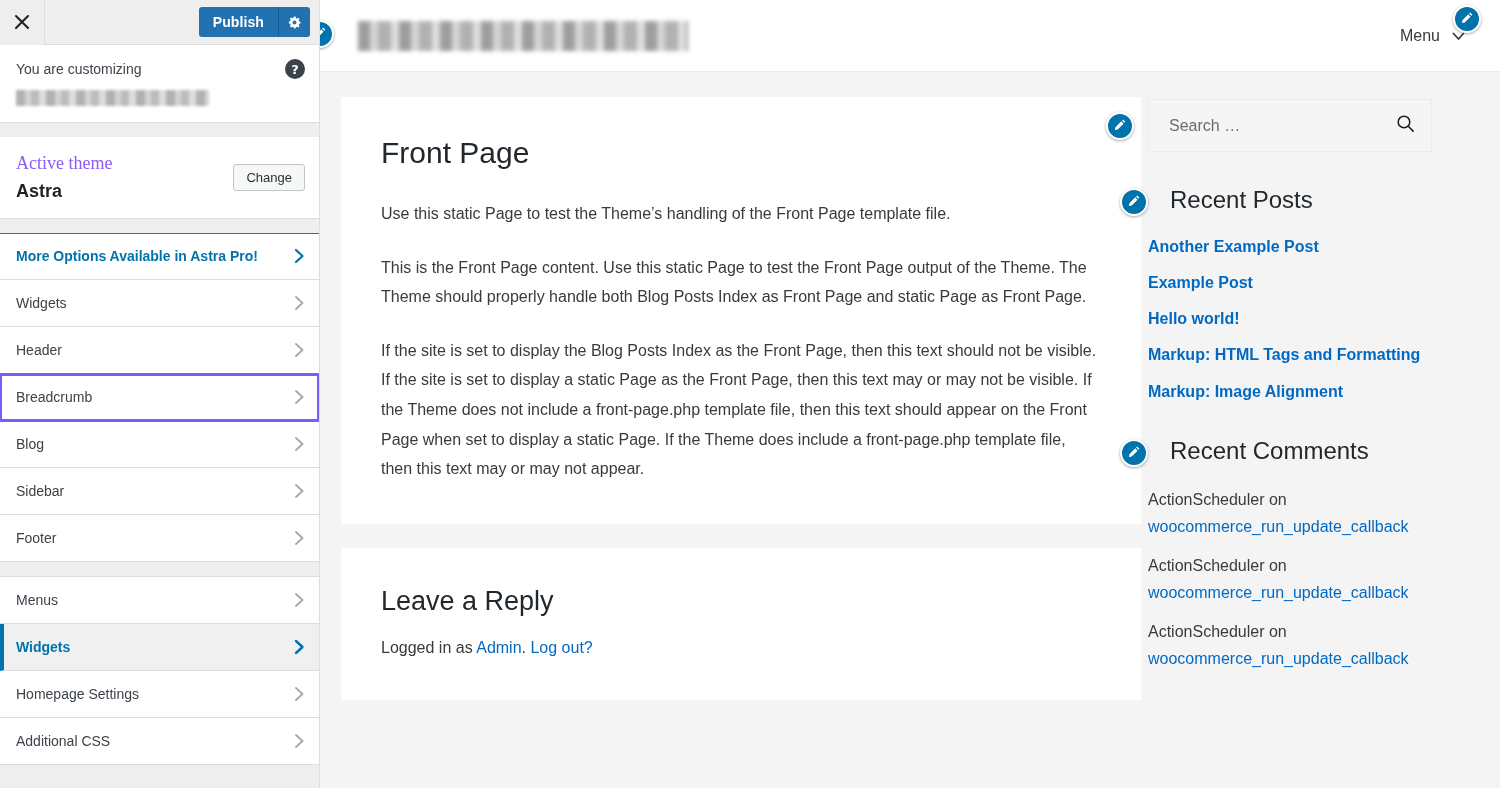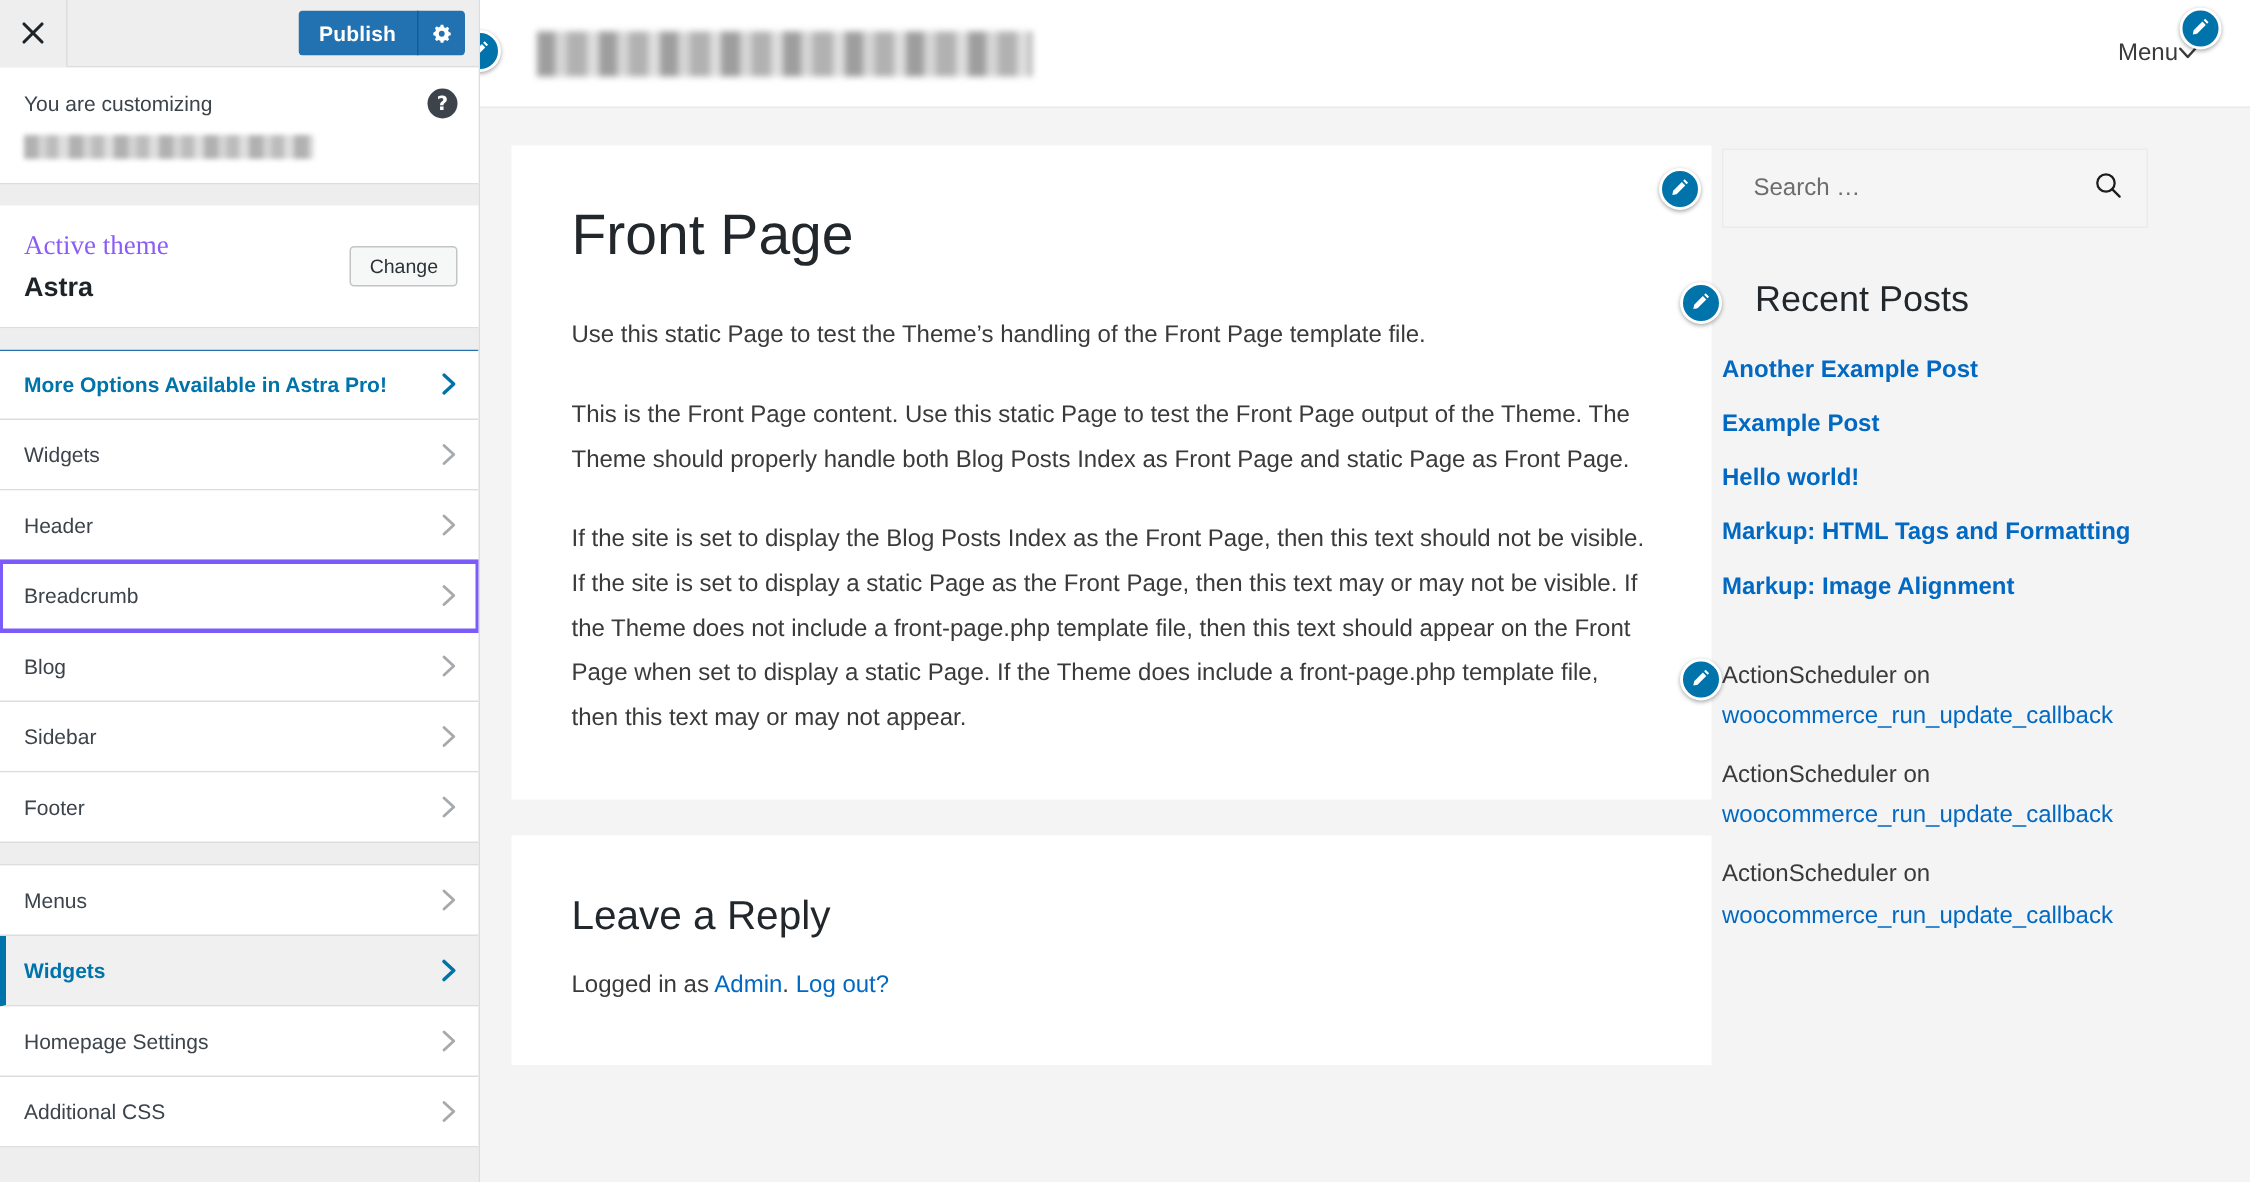--- a/index.html
+++ b/index.html
@@ -133,21 +133,21 @@
     background:
       repeating-linear-gradient(90deg,
         rgba(110,110,110,.75) 0px, rgba(110,110,110,.75) 12px,
         rgba(200,200,200,.5) 12px, rgba(200,200,200,.5) 20px,
         rgba(140,140,140,.72) 20px, rgba(140,140,140,.72) 33px,
         rgba(225,225,225,.4) 33px, rgba(225,225,225,.4) 41px),
       linear-gradient(#cfcfcf,#cfcfcf);
     filter: blur(2.2px); opacity: .8;
   }
   .site-nav {
-    margin-left: auto; display: flex; align-items: center; gap: 0;
+    margin-left: auto; display: flex; align-items: center; gap: 12px;
     position: relative;
   }
   .menu-label { font-size: 16px; color: #3a3a3a; }
 
   
   .edit-shortcut {
     width: 28px; height: 28px; border-radius: 50%;
     background: #0073aa;
     border: 2px solid #fff;
     box-shadow: 0 1px 3px rgba(0,0,0,.35);
@@ -159,21 +159,21 @@
   .preview-body {
     display: flex; padding: 0 0 0 0;
     height: calc(788px - 72px);
   }
   .content-col { width: 800px; padding: 25px 0 0 21px; }
   .card {
     background: #fff; padding: 38px 40px 40px 40px;
     width: 800px; margin-bottom: 24px;
   }
   .entry-title {
-    font-size: 38px; font-weight: 400; color: #22272c;
+    font-size: 30px; font-weight: 400; color: #22272c;
     margin: 0 0 28px 0; line-height: 1.2;
   }
   .entry p {
     font-size: 16px; color: #3a3a3a; line-height: 1.85;
     margin: 0 0 24px 0;
   }
   .entry p:last-child { margin-bottom: 0; }
   .reply-title {
     font-size: 27px; font-weight: 400; color: #22272c;
     margin: 0 0 18px 0;
@@ -440,20 +440,21 @@
             <li><a class="lnk" href="#">Markup: Image Alignment</a></li>
           </ul>
         </div>
 
         <div class="widget">
           <div class="widget-edit edit-shortcut" style="top:2px;left:-28px;">
             <svg width="14" height="14" viewBox="0 0 20 20">
               <path fill="#fff" d="M13.9 2.6l3.5 3.5-9 9-4.4.9.9-4.4 9-9zM15.2 1.3l1.6-1.6 3.5 3.5-1.6 1.6-3.5-3.5z" transform="translate(-1,1) scale(.92)"></path>
             </svg>
           </div>
+          <h3 class="widget-title">Recent Comments</h3>
           <div>
             <div class="comment-item">
               <span class="comment-author">ActionScheduler on</span>
               <a class="comment-link" href="#">woocommerce_run_update_callback</a>
             </div>
             <div class="comment-item">
               <span class="comment-author">ActionScheduler on</span>
               <a class="comment-link" href="#">woocommerce_run_update_callback</a>
             </div>
             <div class="comment-item">

